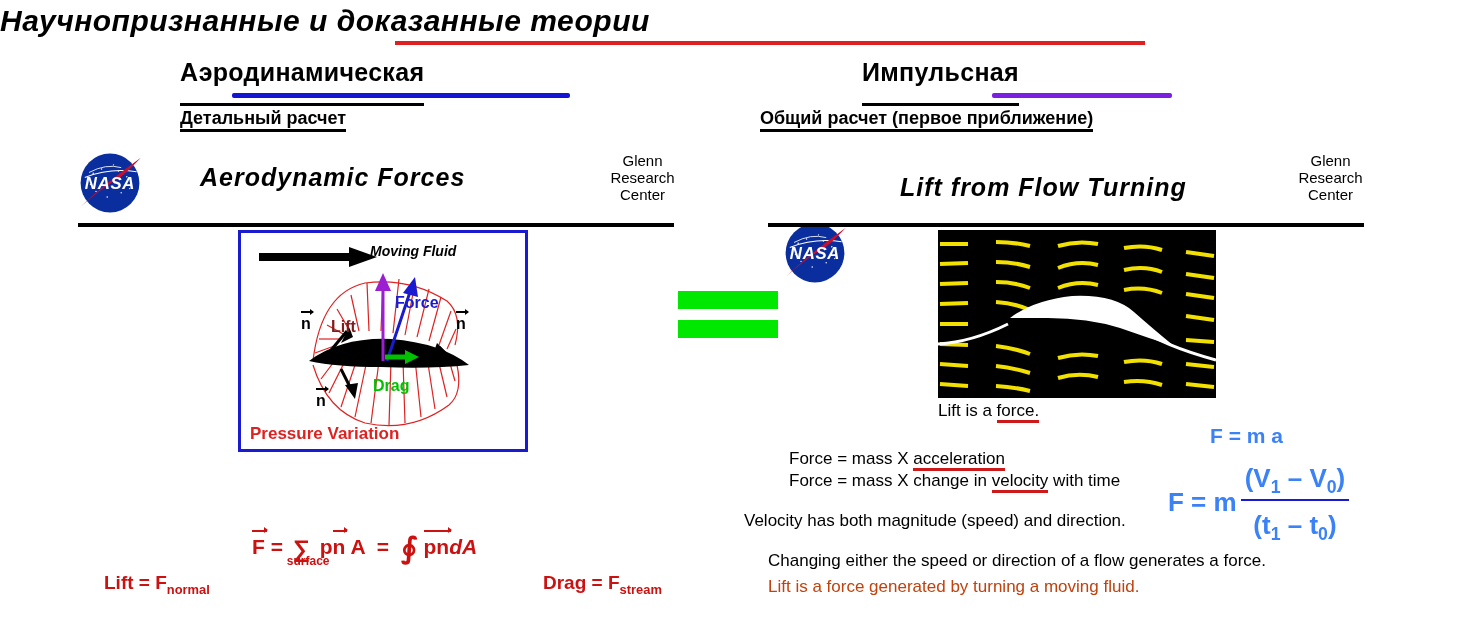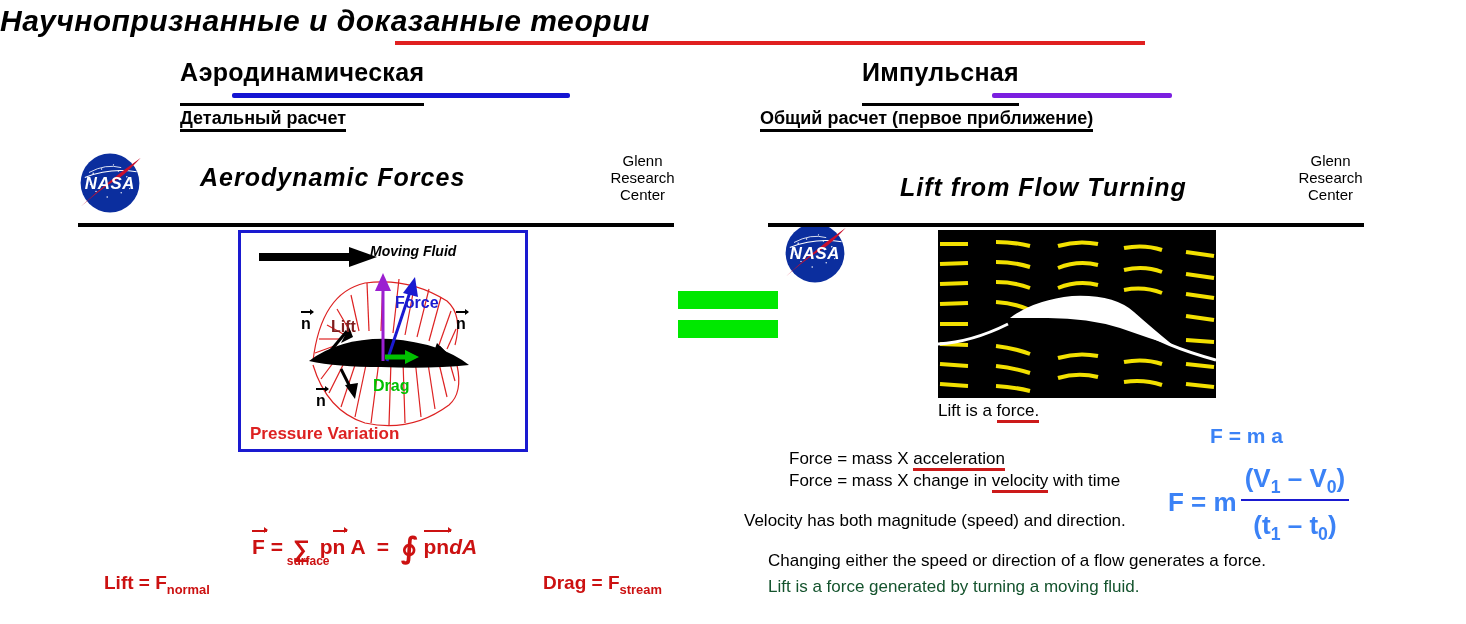--- a/index.html
+++ b/index.html
@@ -35,21 +35,21 @@
   #moving-fluid-label{left:370px;top:243px;font-style:italic;font-weight:bold;font-size:14px;}
   .tiny-lbl{font-weight:bold;font-size:16px;}
 
   
   .eqbar{background:#00e800;}
   #eq1{left:678px;top:291px;width:100px;height:18px;}
   #eq2{left:678px;top:320px;width:100px;height:18px;}
 
   
   .btxt{font-size:17px;line-height:21px;}
-  .red{color:#14532d;}
+  .red{color:#c2410c;}
   .blue{color:#3b82f6;}
   .redform{color:#cc1111;font-weight:bold;}
   .u-red{border-bottom:3px solid #cc1a1a;}
   sub{font-size:.68em;}
   .vec{position:relative;display:inline-block;}
   .vec::before{content:"";position:absolute;left:0;right:-2px;top:-0.22em;height:2px;background:currentColor;}
   .vec::after{content:"";position:absolute;right:-3px;top:-0.40em;border-left:4px solid currentColor;
     border-top:3px solid transparent;border-bottom:3px solid transparent;}
 </style>
 </head>

